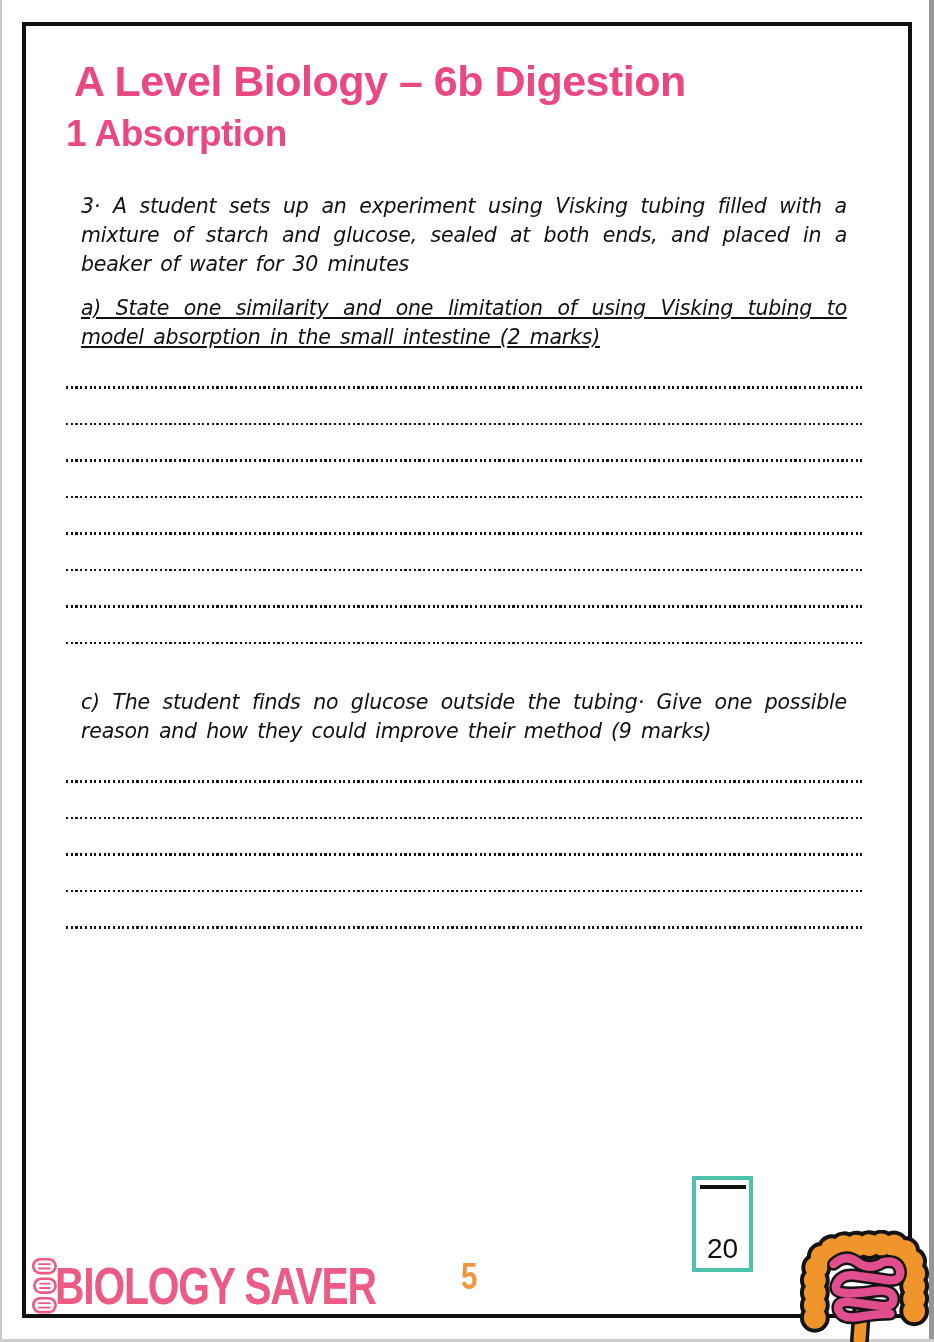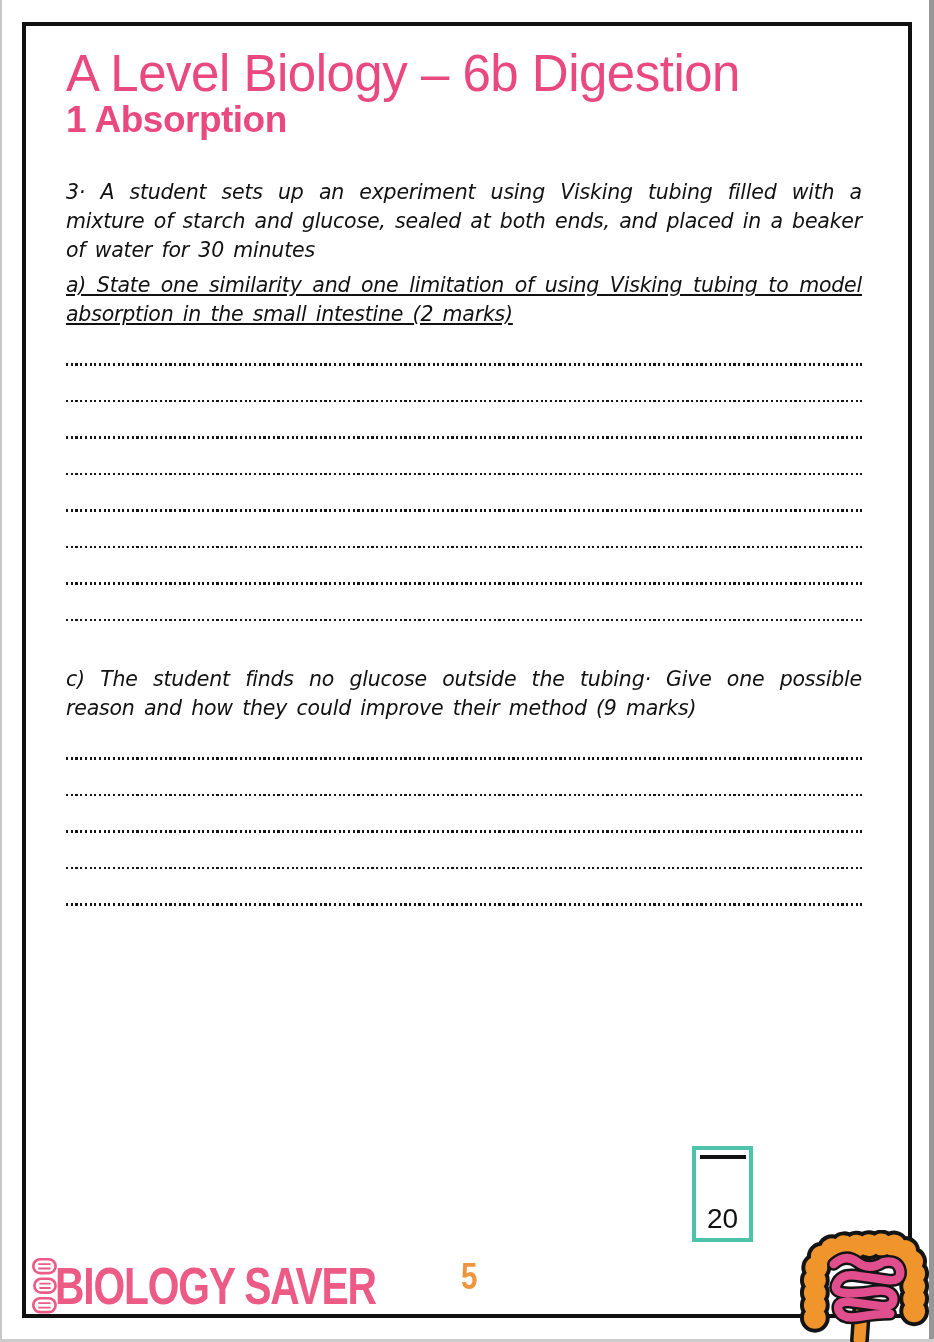--- a/index.html
+++ b/index.html
@@ -21,41 +21,41 @@
     border:4px solid #101010;
     box-sizing:border-box;
   }
   .content{
     position:absolute;inset:0;
     padding:24px 46px 0 40px;
     box-sizing:border-box;
   }
 
   .title-line1{
-    margin:0;
-    font-size:51px;line-height:47px;font-weight:400;
+    margin:8px;
+    font-size:43px;line-height:47px;font-weight:700;
     letter-spacing:-0.5px;
     color:var(--title-pink,#e9497e);
   }
   .title-line2{
     margin:2px 0 0 0;
     font-size:37px;line-height:42px;font-weight:700;
     letter-spacing:-0.5px;
     color:var(--title-pink,#e9497e);
   }
 
   .qtext{
     font-family:"DejaVu Sans",sans-serif;
     font-style:italic;
     font-size:20.5px;line-height:29px;
     letter-spacing:-0.2px;
     word-spacing:3px;
     color:#111;
     text-align:justify;
-    margin:0;
+    margin:15px;
   }
   .intro{margin-top:37px;}
   .part{margin-top:6px;text-decoration:underline;}
   .part-b{margin-top:44px;}
   .part-c{margin-top:44px;}
 
   .answer-lines{margin-top:10px;}
   .answer-lines .dotline{
     height:2.5px;
     margin-top:34px;
@@ -80,21 +80,21 @@
     line-height:60px;
   }
   .page-number{
     position:absolute;left:461px;top:1256px;
     font-size:37px;font-weight:700;
     color:var(--page-number-orange,#f0953f);
     transform:scaleX(0.8);transform-origin:left top;
     z-index:6;
   }
   .marks-box{
-    position:absolute;left:692px;top:1146px;
+    position:absolute;left:692px;top:1176px;
     width:61px;height:96px;
     border:4px solid var(--marks-box-teal,#4ec3ab);
     box-sizing:border-box;
     background:#fff;
     display:flex;flex-direction:column;align-items:center;justify-content:flex-end;
     z-index:6;
     gap:40px;
   }
   .marks-line{width:46px;height:4px;background:#111;margin-bottom:3px;}
   .marks-total{

